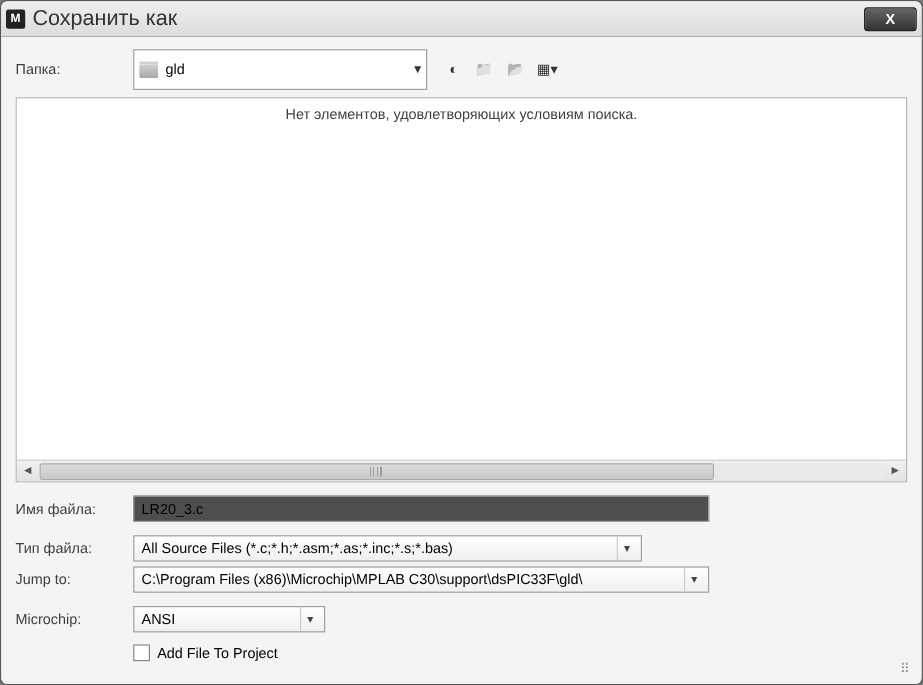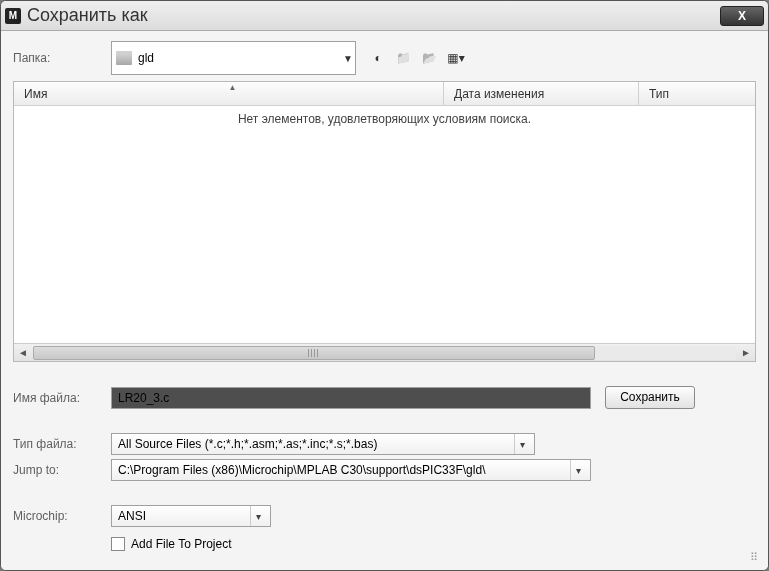--- a/index.html
+++ b/index.html
@@ -4,41 +4,41 @@
 <style>
 *{box-sizing:border-box;margin:0;padding:0;font-family:"Segoe UI",Tahoma,sans-serif;font-size:12px}
 body{background:#888;display:flex;align-items:center;justify-content:center;height:100vh}
 .window{width:769px;height:571px;background:#f0f0f0;border:1px solid #555;border-radius:6px;box-shadow:0 0 10px rgba(0,0,0,.4);filter:grayscale(1);display:flex;flex-direction:column;overflow:hidden}
 .titlebar{height:30px;background:linear-gradient(#efefef,#dcdcdc);display:flex;align-items:center;padding:0 4px;border-bottom:1px solid #aaa}
 .titlebar .ico{width:16px;height:16px;background:linear-gradient(135deg,#b00,#800);border-radius:2px;margin-right:6px;display:flex;align-items:center;justify-content:center;color:#fff;font-size:10px;font-weight:bold}
 .titlebar .ttl{flex:1;color:#333;font-size:18px}
 .closebtn{width:44px;height:20px;background:linear-gradient(#666,#333);border-radius:3px;border:1px solid #222;display:flex;align-items:center;justify-content:center;color:#fff;font-weight:bold;cursor:pointer}
 .body{flex:1;padding:10px 12px 6px;display:flex;flex-direction:column;background:#f4f4f4}
 .row{display:flex;align-items:center;margin-bottom:6px}
-.lbl{width:98px;color:#0f766e}
+.lbl{width:98px;color:#b91c1c}
 .folder-combo{width:245px;height:22px;border:1px solid #a0a0a0;background:#fff;display:flex;align-items:center;padding:16px 4px;position:relative}
 .folder-combo .fi{width:16px;height:14px;background:linear-gradient(#e8d27a,#c9a83a);border-radius:1px;margin-right:6px;border-top:3px solid #e8d27a}
 .folder-combo .dd{position:absolute;right:2px;color:#333;font-size:10px}
 .tool-icons{display:flex;gap:6px;margin-left:12px}
 .tool-icons .ti{width:20px;height:20px;display:flex;align-items:center;justify-content:center;cursor:pointer;color:#333;border-radius:2px}
 .listview{flex:1;border:1px solid #b8b8b8;background:#fff;display:flex;flex-direction:column;overflow:hidden}
 .lv-head{height:24px;background:linear-gradient(#fdfdfd,#ececec);display:flex;border-bottom:1px solid #d0d0d0}
 .lv-head .col{padding:4px 10px;border-right:1px solid #d0d0d0;color:#333;display:flex;align-items:center}
 .lv-head .col.c1{width:430px;position:relative}
 .lv-head .col.c1 .sort{position:absolute;left:50%;top:1px;font-size:8px;color:#666}
 .lv-head .col.c2{width:195px}
 .lv-head .col.c3{flex:1;border-right:none}
 .lv-body{flex:1;position:relative}
 .empty{position:absolute;top:6px;left:0;right:0;text-align:center;color:#be185d}
 .lv-scroll{height:18px;background:linear-gradient(#f0f0f0,#e3e3e3);border-top:1px solid #ccc;display:flex;align-items:center}
 .lv-scroll .arr{width:18px;text-align:center;color:#555;font-size:10px}
 .lv-scroll .track{flex:1;height:14px;background:#eaeaea;position:relative;margin:0 1px}
 .lv-scroll .thumb{position:absolute;left:0;top:0;width:80%;height:100%;background:linear-gradient(#ddd,#c8c8c8);border:1px solid #aaa;border-radius:2px;display:flex;align-items:center;justify-content:center}
 .lv-scroll .thumb .grip{width:12px;height:8px;background:repeating-linear-gradient(90deg,#999 0 1px,transparent 1px 3px)}
-.form-row{display:flex;align-items:center;margin-top:24px}
+.form-row{display:flex;align-items:center;margin-top:11px}
 .form-row .lbl{width:98px}
 .tbox{height:22px;border:1px solid #a0a0a0;background:#1d4ed8;padding:2px 6px;flex:1;outline:none}
 .combo{height:22px;border:1px solid #a0a0a0;background:linear-gradient(#fff,#f0f0f0);padding:2px 6px;flex:1;position:relative;display:flex;align-items:center}
 .combo .dd{position:absolute;right:4px;width:16px;text-align:center;color:#444;font-size:10px;border-left:1px solid #ccc;height:100%;display:flex;align-items:center;justify-content:center}
 .btn{width:90px;height:23px;margin-left:14px;background:linear-gradient(#fdfdfd,#e2e2e2);border:1px solid #8a8a8a;border-radius:3px;cursor:pointer;text-align:center;line-height:21px}
 .short-combo{width:160px;flex:none}
 .chk-row{display:flex;align-items:center;margin-top:10px;margin-left:98px}
 .chk{width:14px;height:14px;border:1px solid #888;background:#fff;margin-right:6px}
 .resize{align-self:flex-end;margin-top:auto;font-size:11px;color:#999;letter-spacing:-2px}
 </style>
@@ -62,46 +62,37 @@
       </div>
       <div class="tool-icons">
         <div class="ti">◐</div>
         <div class="ti">📁</div>
         <div class="ti">📂</div>
         <div class="ti">▦▾</div>
       </div>
     </div>
 
     <div class="listview">
-      <div class="lv-head">
-        <div class="col c1">
-            <span>Имя</span>
-            <span class="sort">▲</span>
-          </div>
-        <div class="col c2">Дата изменения</div>
-        <div class="col c3">Тип</div>
-      </div>
       <div class="lv-body">
         <div class="empty">Нет элементов, удовлетворяющих условиям поиска.</div>
       </div>
       <div class="lv-scroll">
         <div class="arr">◄</div>
         <div class="track">
           <div class="thumb">
               <div class="grip"></div>
             </div>
         </div>
         <div class="arr">►</div>
       </div>
     </div>
 
     <div class="form-row">
       <div class="lbl">Имя файла:</div>
       <input class="tbox" style="width: 480px; flex: 0 0 auto;" value="LR20_3.c">
-      <div class="btn">Сохранить</div>
     </div>
 
     <div class="form-row">
       <div class="lbl">Тип файла:</div>
       <div class="combo" style="width:424px;flex:none">
         <span>All Source Files (*.c;*.h;*.asm;*.as;*.inc;*.s;*.bas)</span>
         <span class="dd">▾</span>
       </div>
     </div>
 

